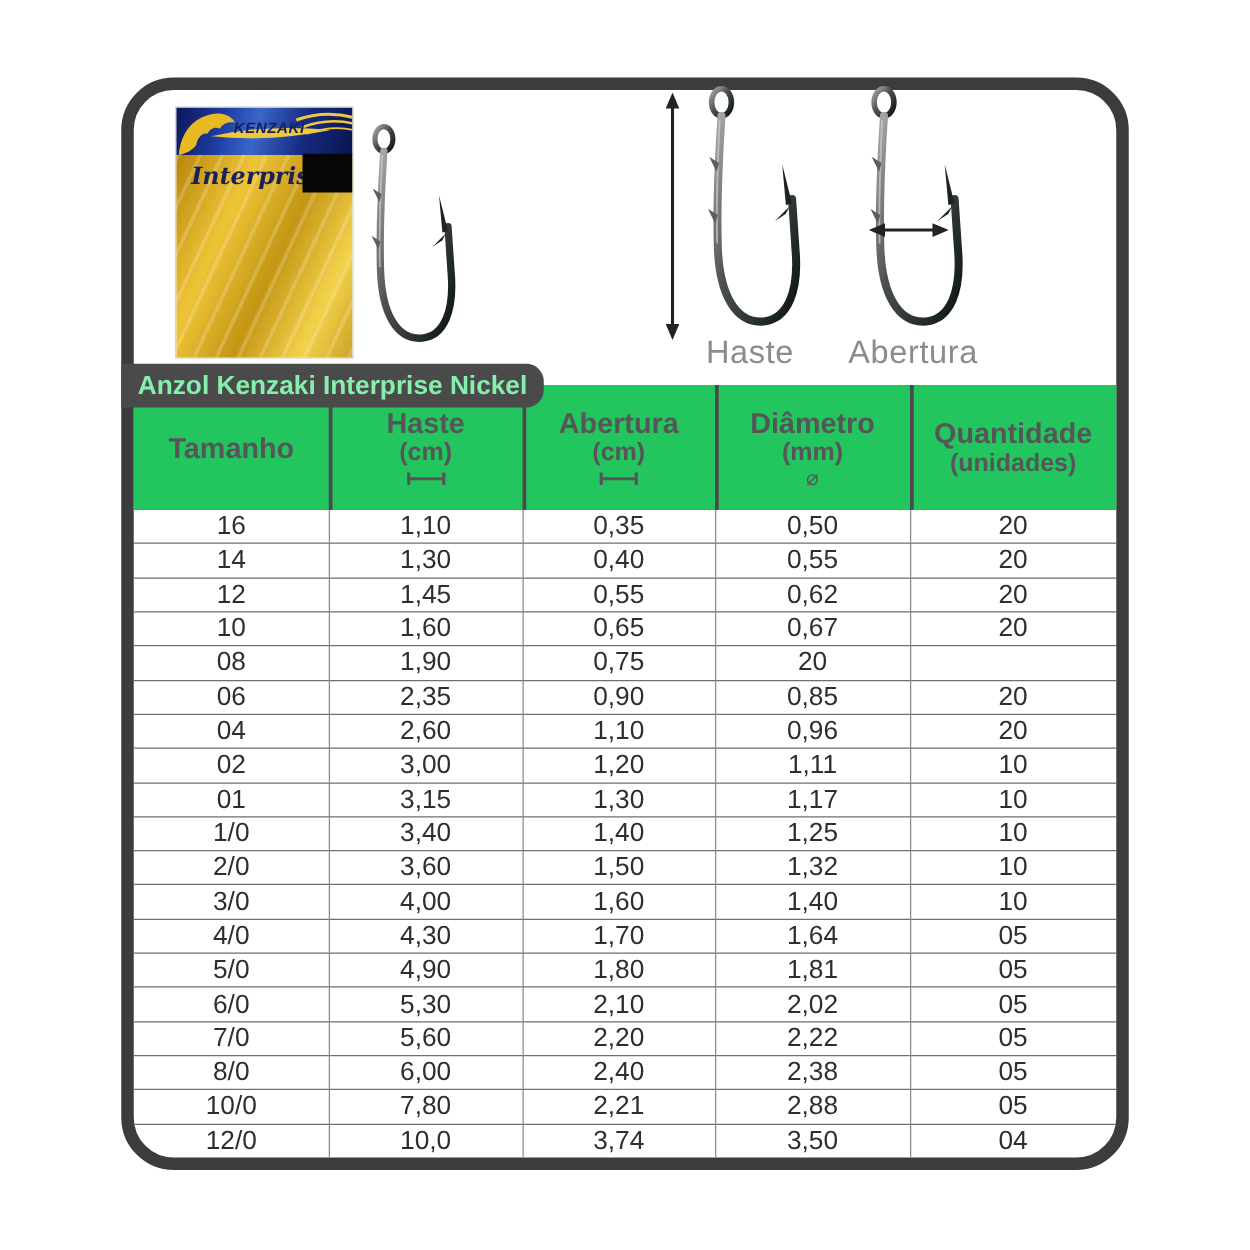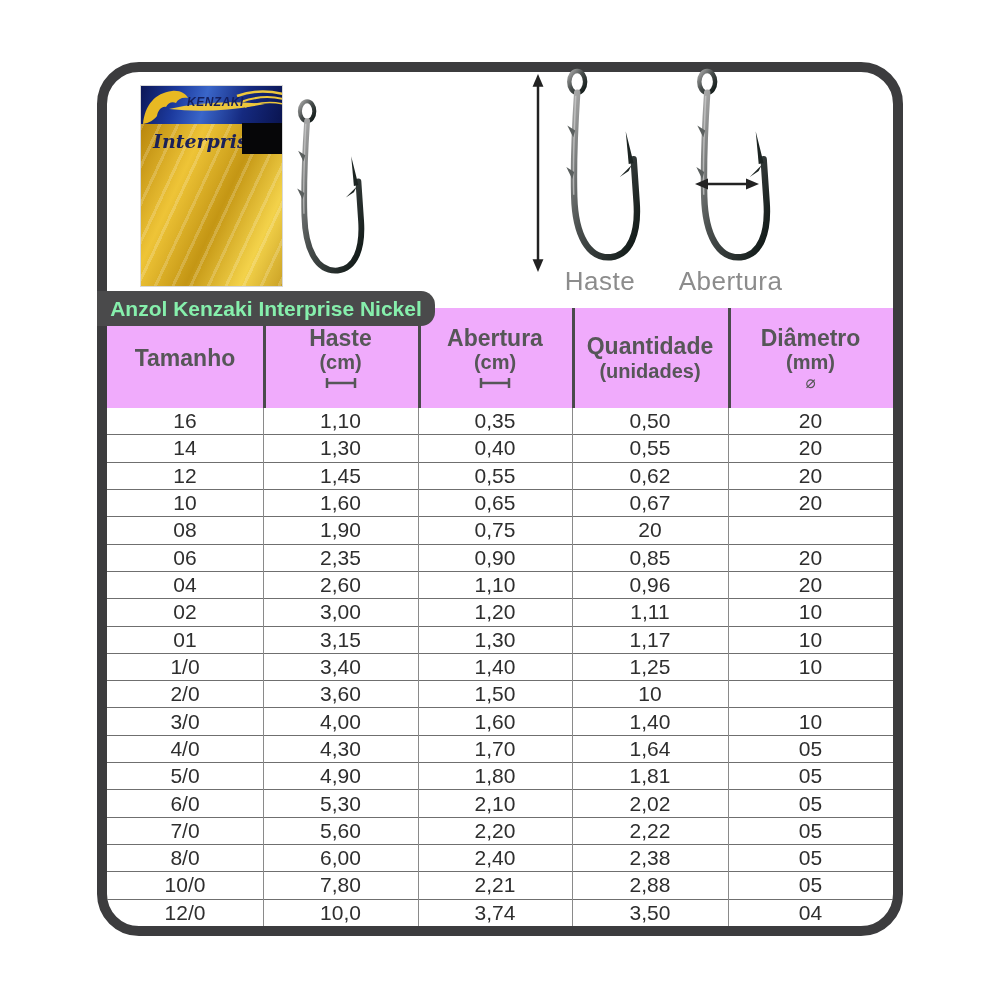--- a/index.html
+++ b/index.html
@@ -29,21 +29,21 @@
   
   .hook{position:absolute;}
   .label-dim{position:absolute;color:#8c8c8c;font-size:26px;letter-spacing:.5px;text-align:center;}
 
   
   .badge{position:absolute;left:97px;top:291px;width:338px;height:35px;background:#4a4a4b;
          border-radius:0 14px 14px 0;display:flex;align-items:center;justify-content:center;
          color:#86efac;font-weight:bold;font-size:21px;white-space:nowrap;z-index:5;}
 
   
-  .thead{position:absolute;left:107px;top:308px;width:786px;height:100px;background:#f0abfc;
+  .thead{position:absolute;left:107px;top:308px;width:786px;height:100px;background:#22c55e;
          display:grid;grid-template-columns:156px 155px 154px 156px 165px;z-index:2;}
   .th{display:flex;flex-direction:column;align-items:center;justify-content:center;
       color:#565658;font-weight:bold;line-height:1.05;position:relative;}
   .th .lab{font-size:23px;}
   .th .sub{font-size:20px;margin-top:2px;}
   .th .sym{margin-top:3px;height:14px;display:flex;align-items:center;justify-content:center;}
   .th .diam{font-size:17px;font-weight:normal;}
   .hdiv{position:absolute;top:0;bottom:0;width:3px;background:#4a4a4c;}
 
   .tbody{position:absolute;left:107px;top:408px;width:786px;height:518px;display:flex;
@@ -162,27 +162,27 @@
       <span class="sub">(cm)</span>
       <span class="sym">
         <svg width="34" height="12" viewBox="0 0 34 12">
           <line x1="3" y1="1" x2="3" y2="11" stroke="#565658" stroke-width="2.5"></line>
           <line x1="31" y1="1" x2="31" y2="11" stroke="#565658" stroke-width="2.5"></line>
           <line x1="2" y1="6" x2="32" y2="6" stroke="#565658" stroke-width="2.5"></line>
         </svg>
       </span>
     </div>
     <div class="th">
-      <span class="lab">Quantidade</span>
-      <span class="sub">(unidades)</span>
-    </div>
-    <div class="th">
       <span class="lab">Diâmetro</span>
       <span class="sub">(mm)</span>
       <span class="sym diam">⌀</span>
+    </div>
+    <div class="th">
+      <span class="lab">Quantidade</span>
+      <span class="sub">(unidades)</span>
     </div>
     <div class="hdiv" style="left:156px;"></div>
     <div class="hdiv" style="left:311px;"></div>
     <div class="hdiv" style="left:465px;"></div>
     <div class="hdiv" style="left:621px;"></div>
   </div>
 
   <div class="tbody">
     <div class="bdiv" style="left:156px;"></div>
     <div class="bdiv" style="left:311px;"></div>
@@ -254,20 +254,21 @@
       <div class="td">1/0</div>
       <div class="td">3,40</div>
       <div class="td">1,40</div>
       <div class="td">1,25</div>
       <div class="td">10</div>
     </div>
       <div class="tr">
       <div class="td">2/0</div>
       <div class="td">3,60</div>
       <div class="td">1,50</div>
+      <div class="td">1,32</div>
       <div class="td">10</div>
     </div>
       <div class="tr">
       <div class="td">3/0</div>
       <div class="td">4,00</div>
       <div class="td">1,60</div>
       <div class="td">1,40</div>
       <div class="td">10</div>
     </div>
       <div class="tr">

